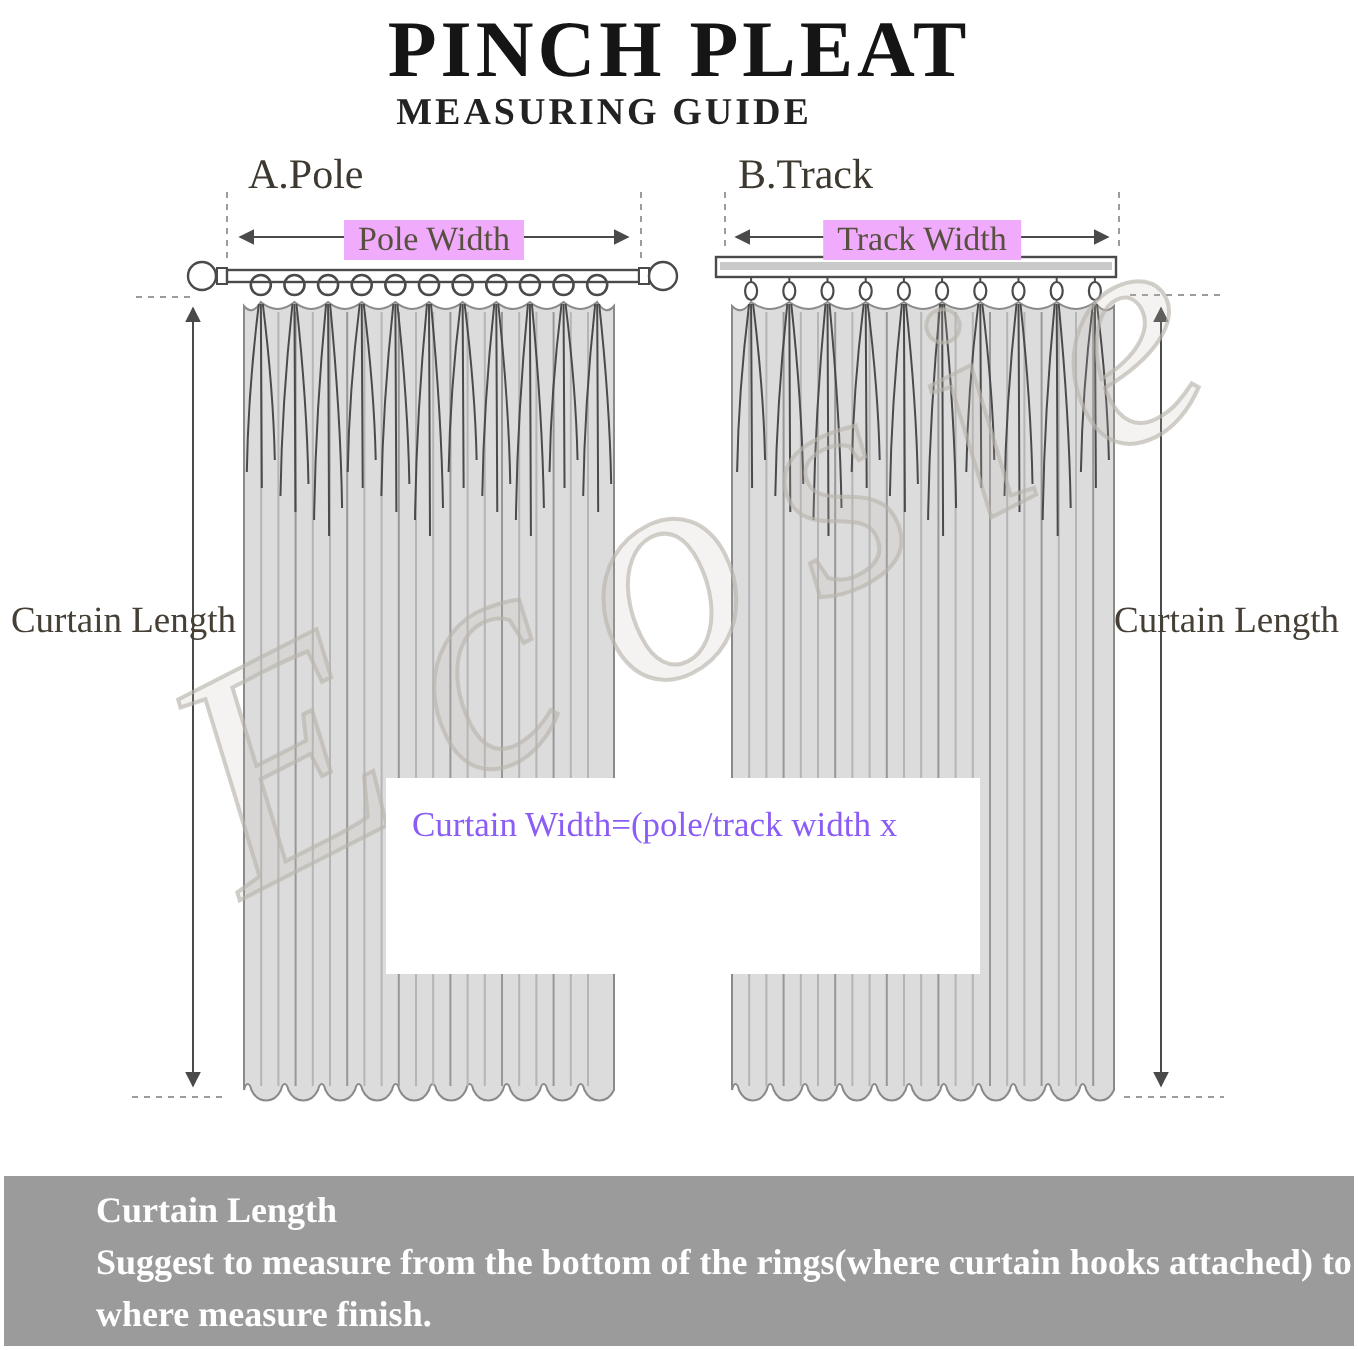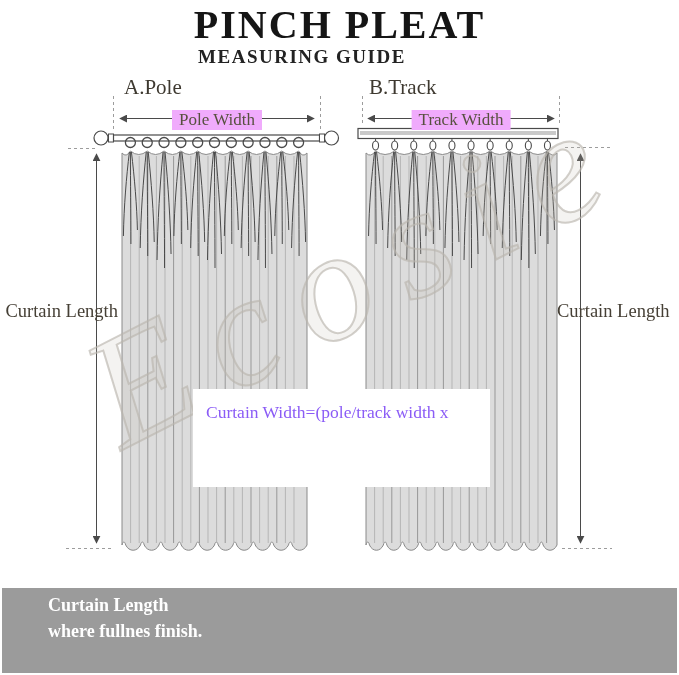--- a/index.html
+++ b/index.html
@@ -217,16 +217,17 @@
 
   <div class="abs lenlabel" id="len-left">Curtain Length</div>
   <div class="abs lenlabel" id="len-right">Curtain Length</div>
 
   <div class="abs" id="formula-box">
     <div class="fline">Curtain Width=(pole/track width x</div>
   </div>
 
   <div class="abs" id="footer">
     <div class="frow">Curtain Length</div>
-    <div class="frow">where fullnes finish.</div>
+    <div class="frow">Suggest to measure from the bottom of the rings(where curtain hooks attached) to</div>
+    <div class="frow">where measure finish.</div>
   </div>
 
 </div>
 
 </body></html>

